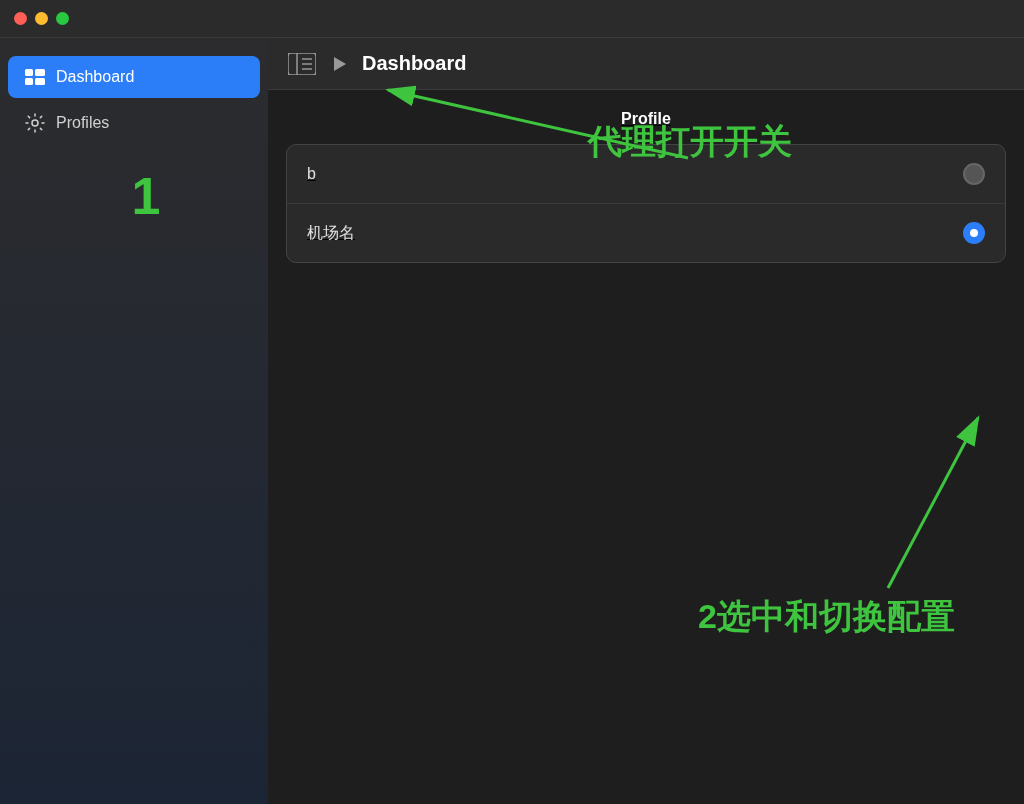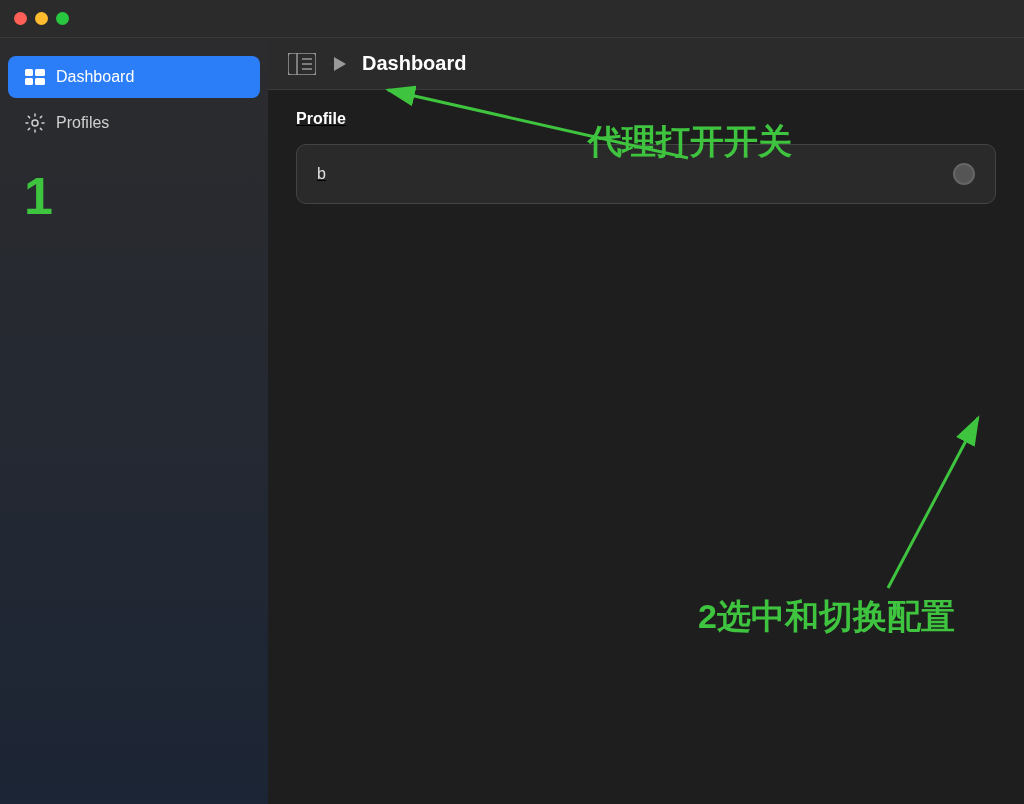--- a/index.html
+++ b/index.html
@@ -39,20 +39,21 @@
 
     .tl-close { background: #ff5f57; }
     .tl-minimize { background: #febc2e; }
     .tl-maximize { background: #28c840; }
 
     
     .app-body {
       display: flex;
       flex: 1;
       overflow: hidden;
+      text-align: center;
     }
 
     
     .sidebar {
       width: 268px;
       background: linear-gradient(180deg, #2c2c2e 0%, #1c2535 100%);
       display: flex;
       flex-direction: column;
       padding-top: 16px;
       flex-shrink: 0;
@@ -145,21 +146,21 @@
       top: 0;
       left: 0;
       width: 100%;
       height: 100%;
       pointer-events: none;
       z-index: 10;
     }
 
     
     .profile-section {
-      padding: 20px 28px;
+      padding: 20px 18px;
       flex: 1;
       text-decoration: underline;
     }
 
     .profile-label {
       color: #ffffff;
       font-size: 16px;
       font-weight: 700;
       margin-bottom: 16px;
     }
@@ -292,20 +293,24 @@
     <div class="profile-section">
       <div class="profile-label">Profile</div>
       <div class="profile-list">
 
         <div class="profile-item">
           <span class="profile-name">b</span>
           <div class="radio-btn"></div>
         </div>
 
 
+        <div class="profile-item">
+          <span class="profile-name">机场名</span>
+          <div class="radio-btn selected"></div>
+        </div>
 
       </div>
     </div>
 
     <div class="annotation-overlay">
       <svg class="annotation-svg" viewBox="0 0 756 766" xmlns="http://www.w3.org/2000/svg">
 
         <defs>
           <marker id="arrowhead1" markerWidth="10" markerHeight="7" refX="9" refY="3.5" orient="auto">
             <polygon points="0 0, 10 3.5, 0 7" fill="#3ec43e"></polygon>

